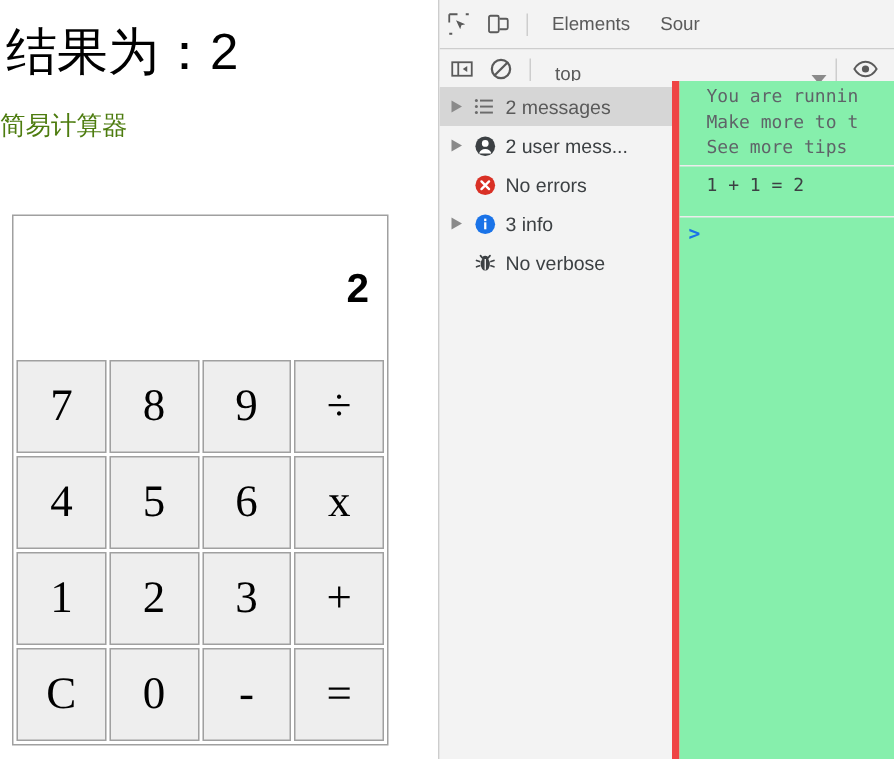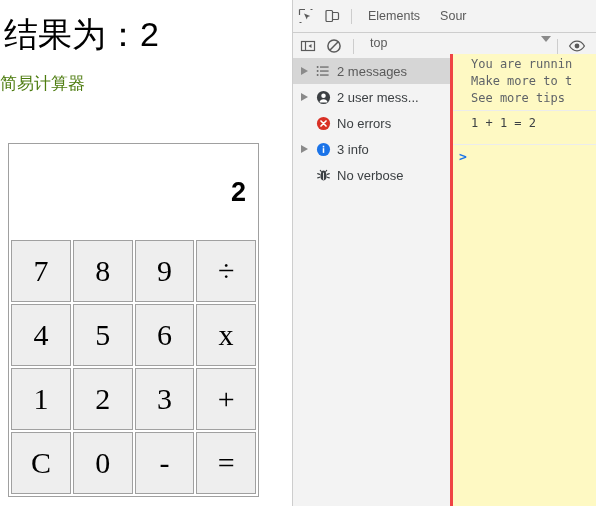--- a/index.html
+++ b/index.html
@@ -132,21 +132,21 @@
     height: 27px;
     display: flex;
     align-items: center;
     background: #f3f3f3;
     border-bottom: 1px solid #cdcdcd;
     box-sizing: border-box;
     padding-left: 2px;
   }
   #context-select {
     display: flex;
-    align-items: flex-start;
+    align-items: flex-end;
     height: 20px;
     margin-left: 4px;
     cursor: pointer;
     flex: 0 0 auto;
   }
   #context-label {
     font-size: 12.5px;
     color: #5a5a5a;
     padding: 0 6px;
   }
@@ -159,21 +159,21 @@
   }
   #dt-body {
     position: absolute;
     left: 0; top: 54px;
     right: 0; bottom: 0;
     display: flex;
   }
   #console-sidebar {
     width: 160px;
     background: #f3f3f3;
-    border-right: 3px solid #ef4444;
+    border-right: 5px solid #ef4444;
     box-sizing: border-box;
     padding-top: 4px;
   }
   .cs-row {
     height: 26px;
     display: flex;
     align-items: center;
     padding-left: 4px;
     font-size: 13px;
     color: #3c4043;
@@ -199,21 +199,21 @@
   .cs-icon {
     width: 24px;
     display: flex;
     align-items: center;
     justify-content: center;
     flex: 0 0 24px;
   }
   .cs-label { padding-left: 2px; }
   #console-output {
     flex: 1;
-    background: #fef9c3;
+    background: #86efac;
     overflow: hidden;
     position: relative;
   }
   .msg-block {
     border-bottom: 1px solid #ececec;
     padding: 2px 0 3px 18px;
     font-family: "DejaVu Sans Mono", monospace;
     font-size: 12px;
     color: #5f6368;
     line-height: 17px;

